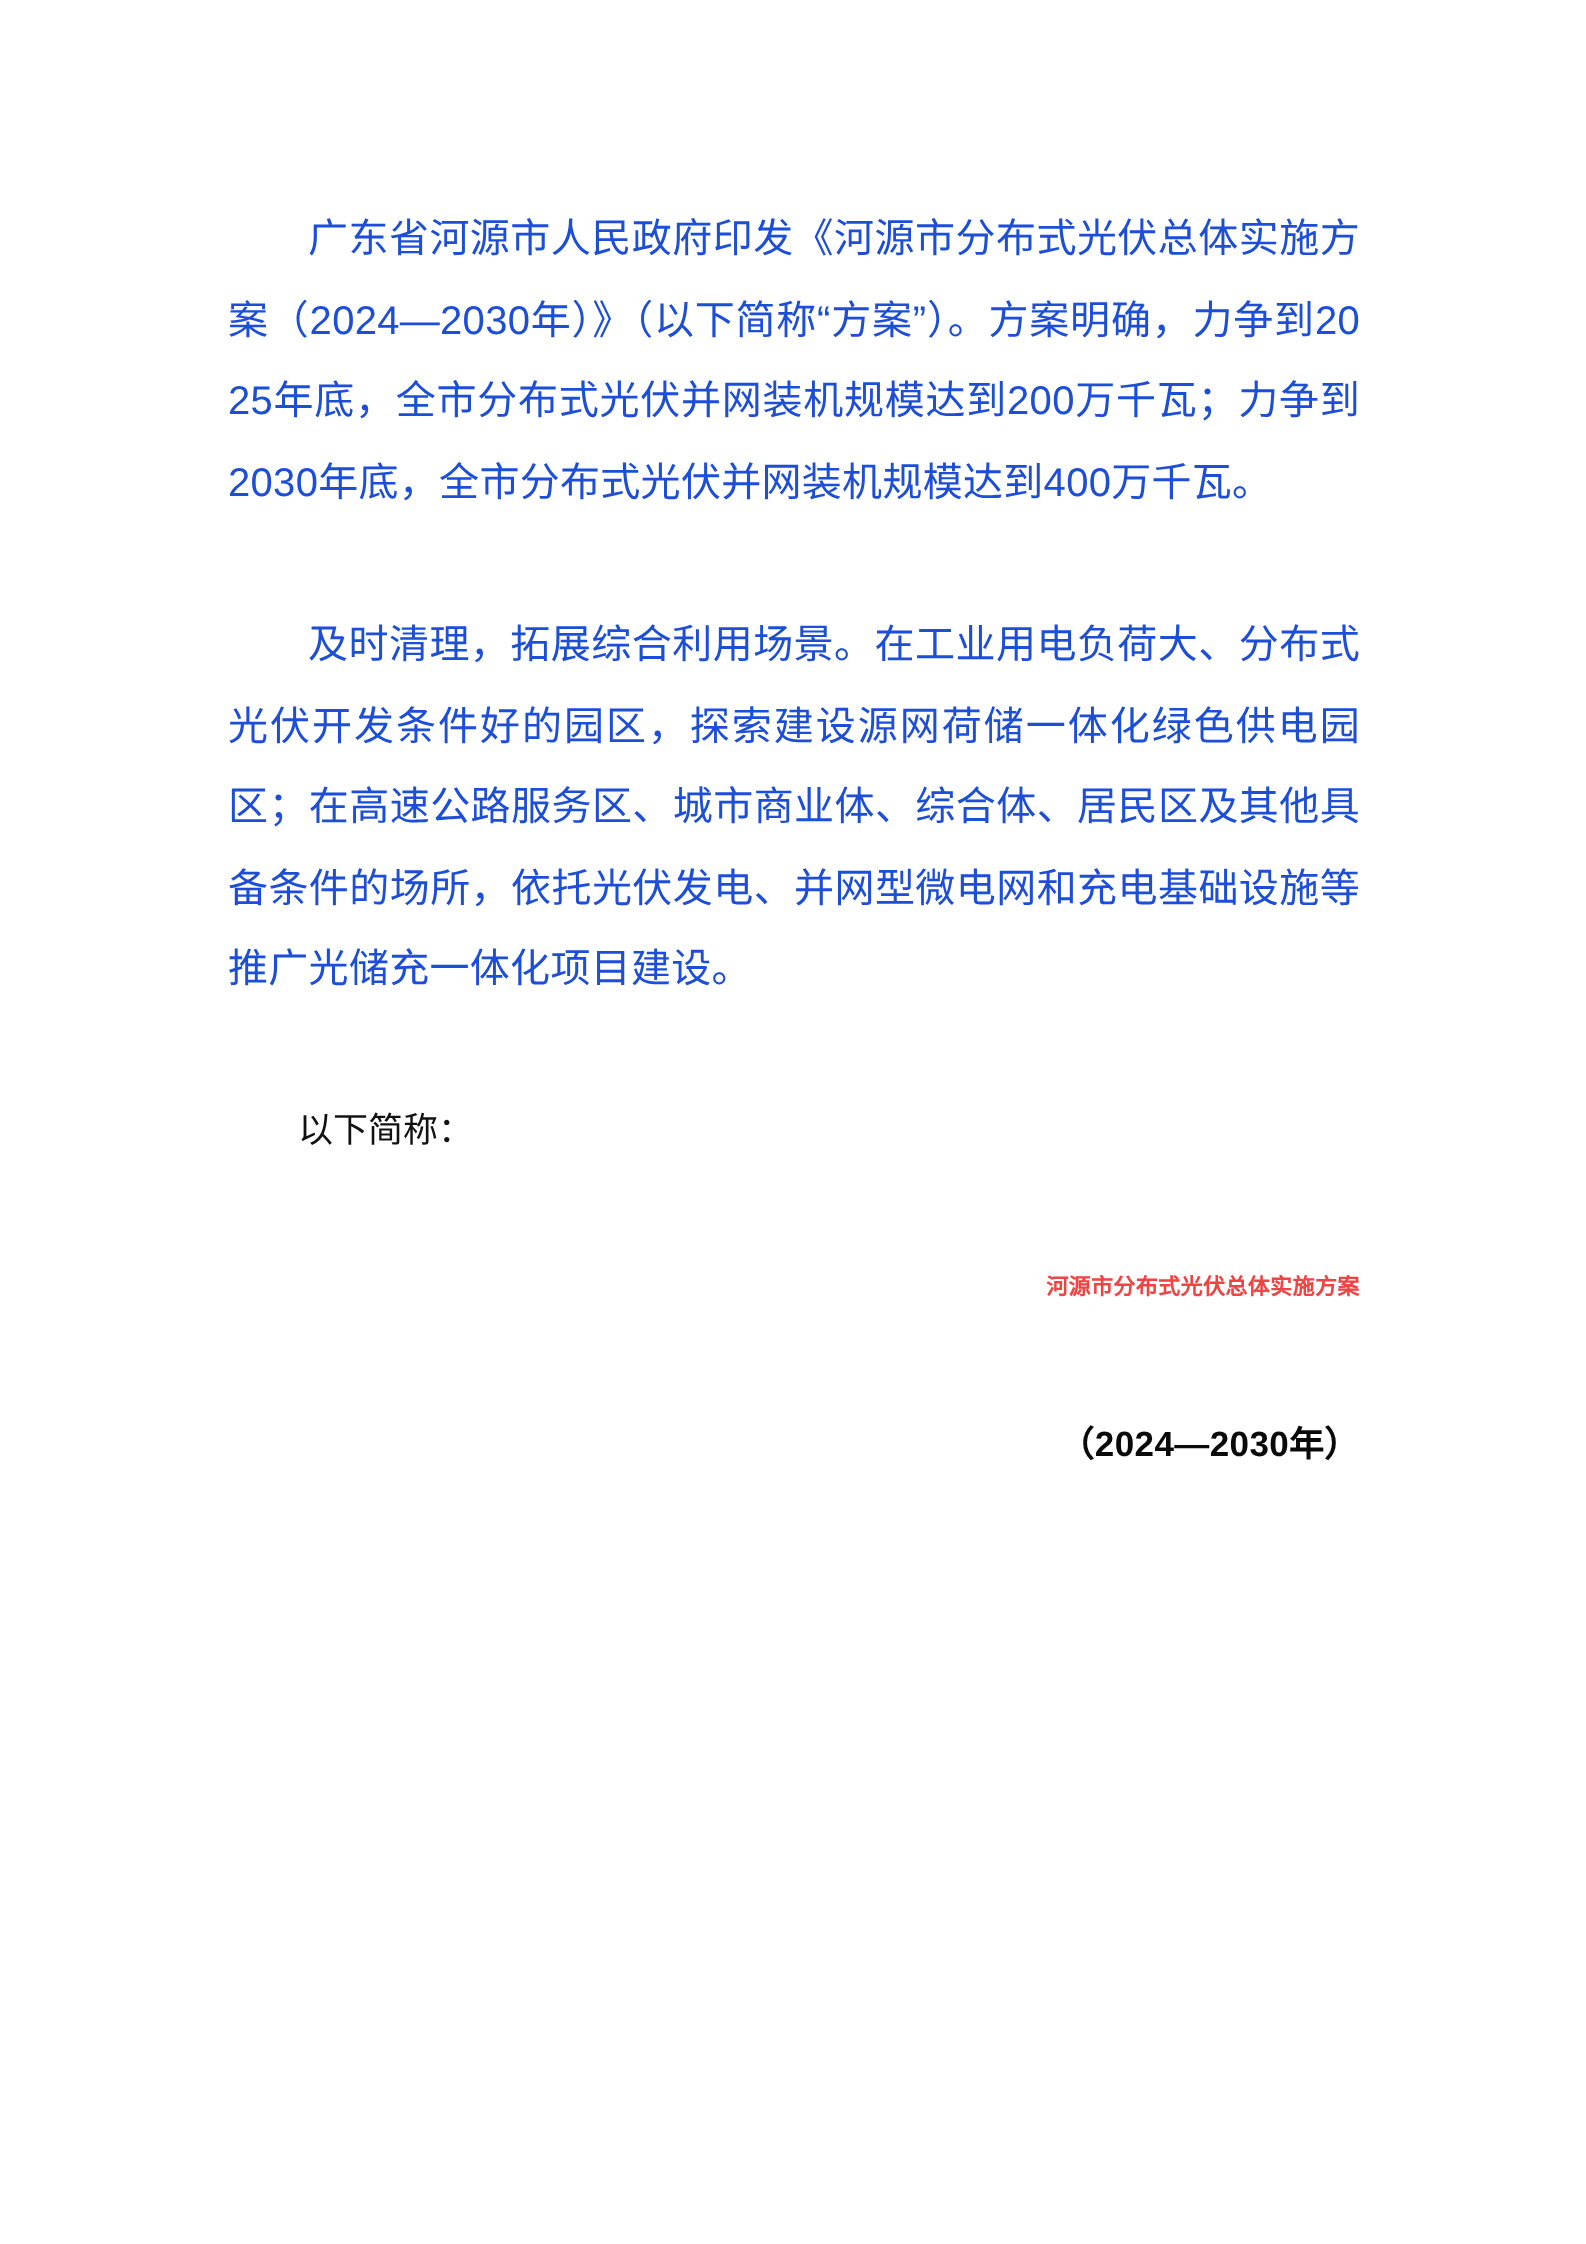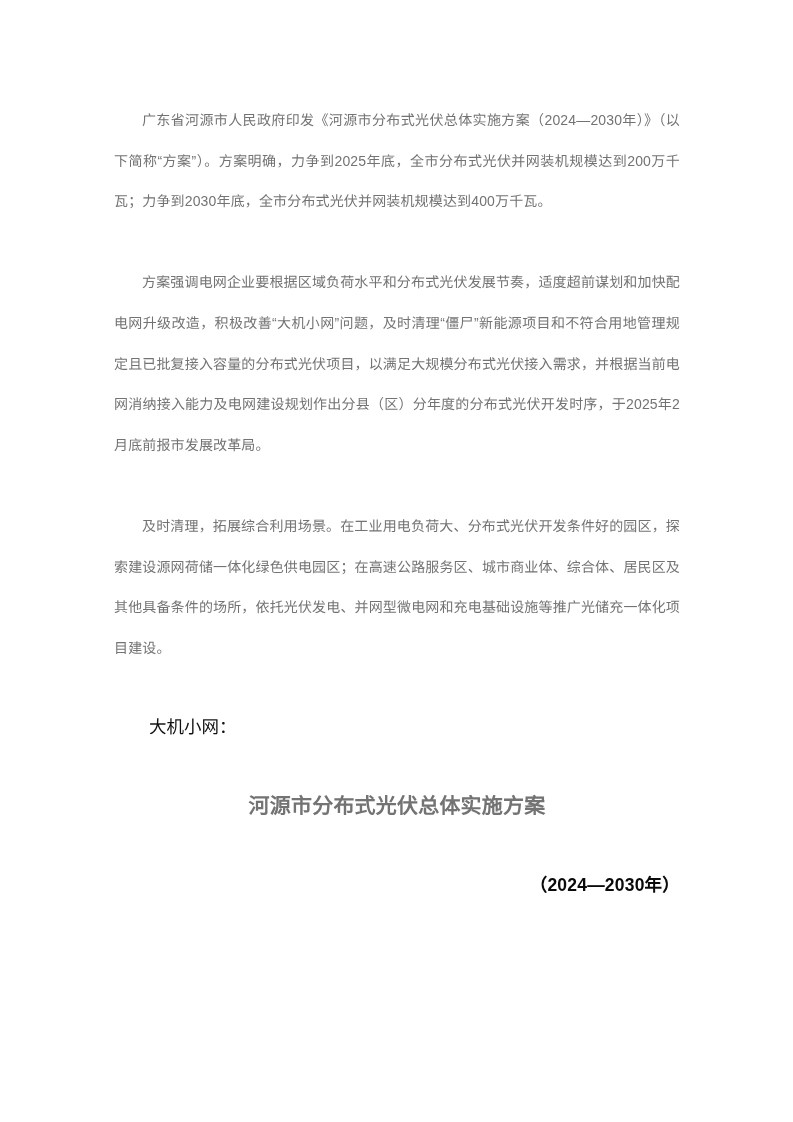--- a/index.html
+++ b/index.html
@@ -23,48 +23,48 @@
     background: #ffffff;
     box-sizing: border-box;
   }
   .content {
     position: absolute;
     left: 114px;
     top: 100px;
     width: 566px;
   }
   .para {
-    font-size: 14px;
+    font-size: 20px;
     line-height: 40.6px;
     text-align: justify;
     text-justify: inter-ideograph;
     text-indent: 2em;
     margin: 0 0 40.6px 0;
     letter-spacing: 0.15px;
     word-break: break-all;
-    color: #737373;
+    color: #1d4ed8;
   }
   .para.tight {
     margin-bottom: 39px;
   }
   .para-note {
     font-size: 17.5px;
     line-height: 40.6px;
     text-indent: 2em;
     margin: 0;
     color: #111111;
   }
   .doc-title {
-    font-size: 21px;
+    font-size: 11px;
     line-height: 40.6px;
     font-weight: bold;
-    text-align: center;
+    text-align: right;
     margin: 0;
     letter-spacing: 0.2px;
-    color: #737373;
+    color: #ef4444;
   }
   .doc-subtitle {
     font-size: 17.5px;
     line-height: 40.6px;
     font-weight: bold;
     text-align: right;
     margin: 0;
     letter-spacing: 0.2px;
     color: #0a0a0a;
   }
@@ -72,25 +72,24 @@
   .spacer-title-to-sub { height: 38px; }
 </style>
 </head>
 <body>
 
 <div class="page">
   <div class="content">
 
     <p class="para">广东省河源市人民政府印发《河源市分布式光伏总体实施方案（2024—2030年）》（以下简称“方案”）。方案明确，力争到2025年底，全市分布式光伏并网装机规模达到200万千瓦；力争到2030年底，全市分布式光伏并网装机规模达到400万千瓦。</p>
 
-    <p class="para">方案强调电网企业要根据区域负荷水平和分布式光伏发展节奏，适度超前谋划和加快配电网升级改造，积极改善“大机小网”问题，及时清理“僵尸”新能源项目和不符合用地管理规定且已批复接入容量的分布式光伏项目，以满足大规模分布式光伏接入需求，并根据当前电网消纳接入能力及电网建设规划作出分县（区）分年度的分布式光伏开发时序，于2025年2月底前报市发展改革局。</p>
 
     <p class="para tight">及时清理，拓展综合利用场景。在工业用电负荷大、分布式光伏开发条件好的园区，探索建设源网荷储一体化绿色供电园区；在高速公路服务区、城市商业体、综合体、居民区及其他具备条件的场所，依托光伏发电、并网型微电网和充电基础设施等推广光储充一体化项目建设。</p>
 
-    <p class="para-note">大机小网：</p>
+    <p class="para-note">以下简称：</p>
 
     <div class="spacer-note-to-title"></div>
 
     <p class="doc-title">河源市分布式光伏总体实施方案</p>
 
     <div class="spacer-title-to-sub"></div>
 
     <p class="doc-subtitle">（2024—2030年）</p>
 
   </div>

